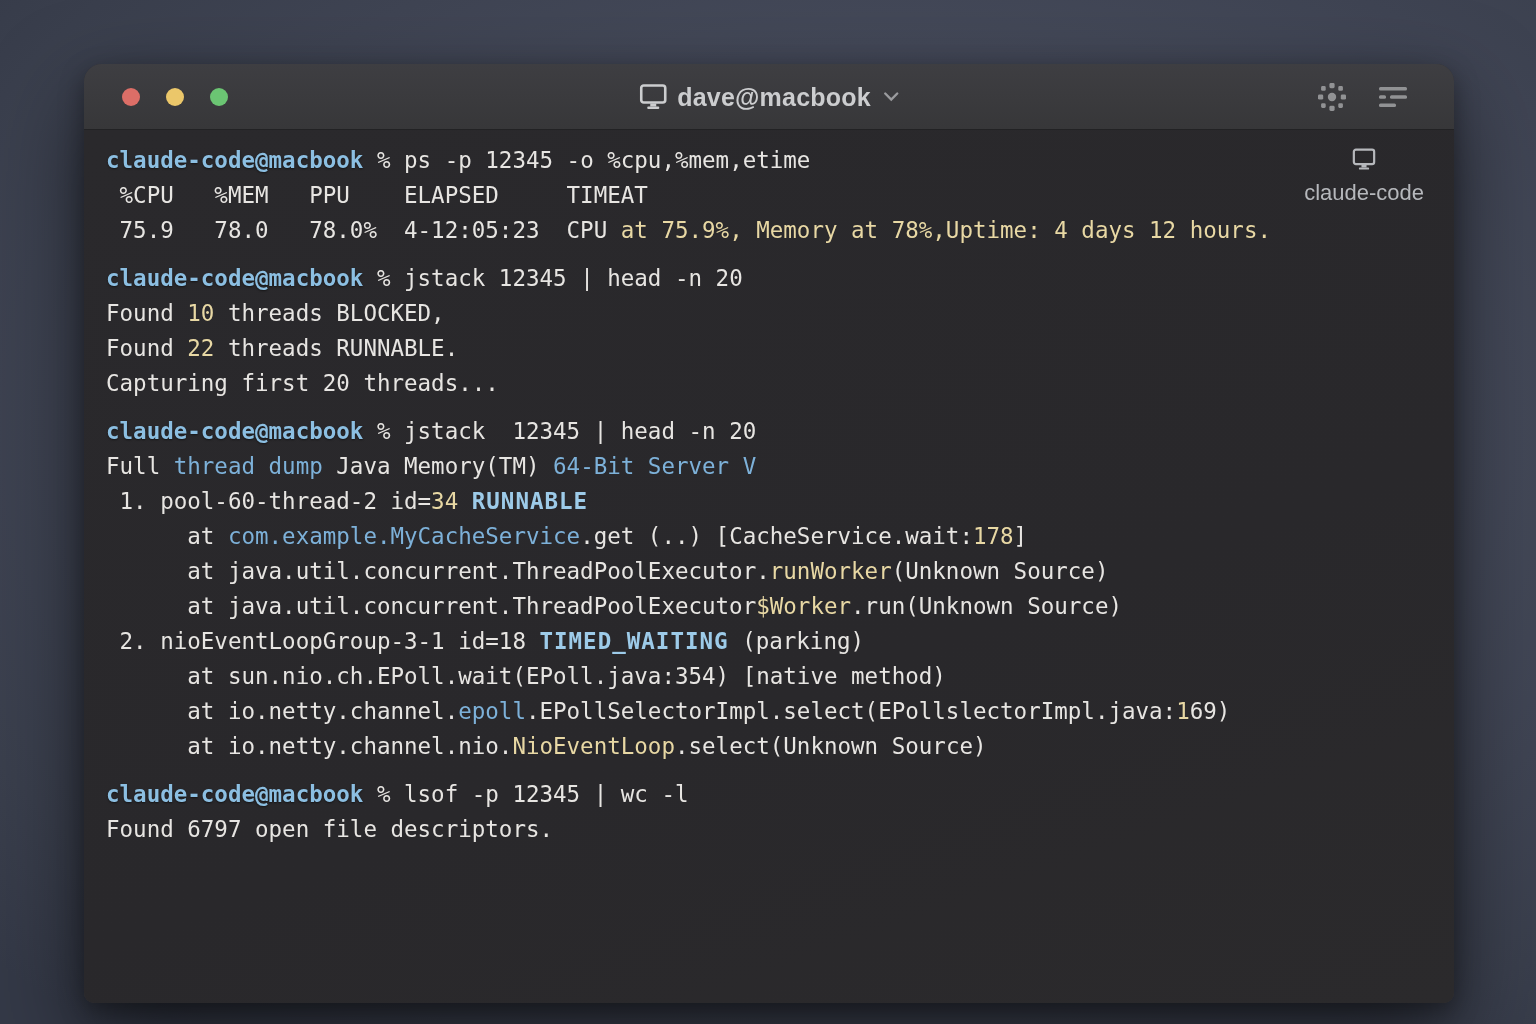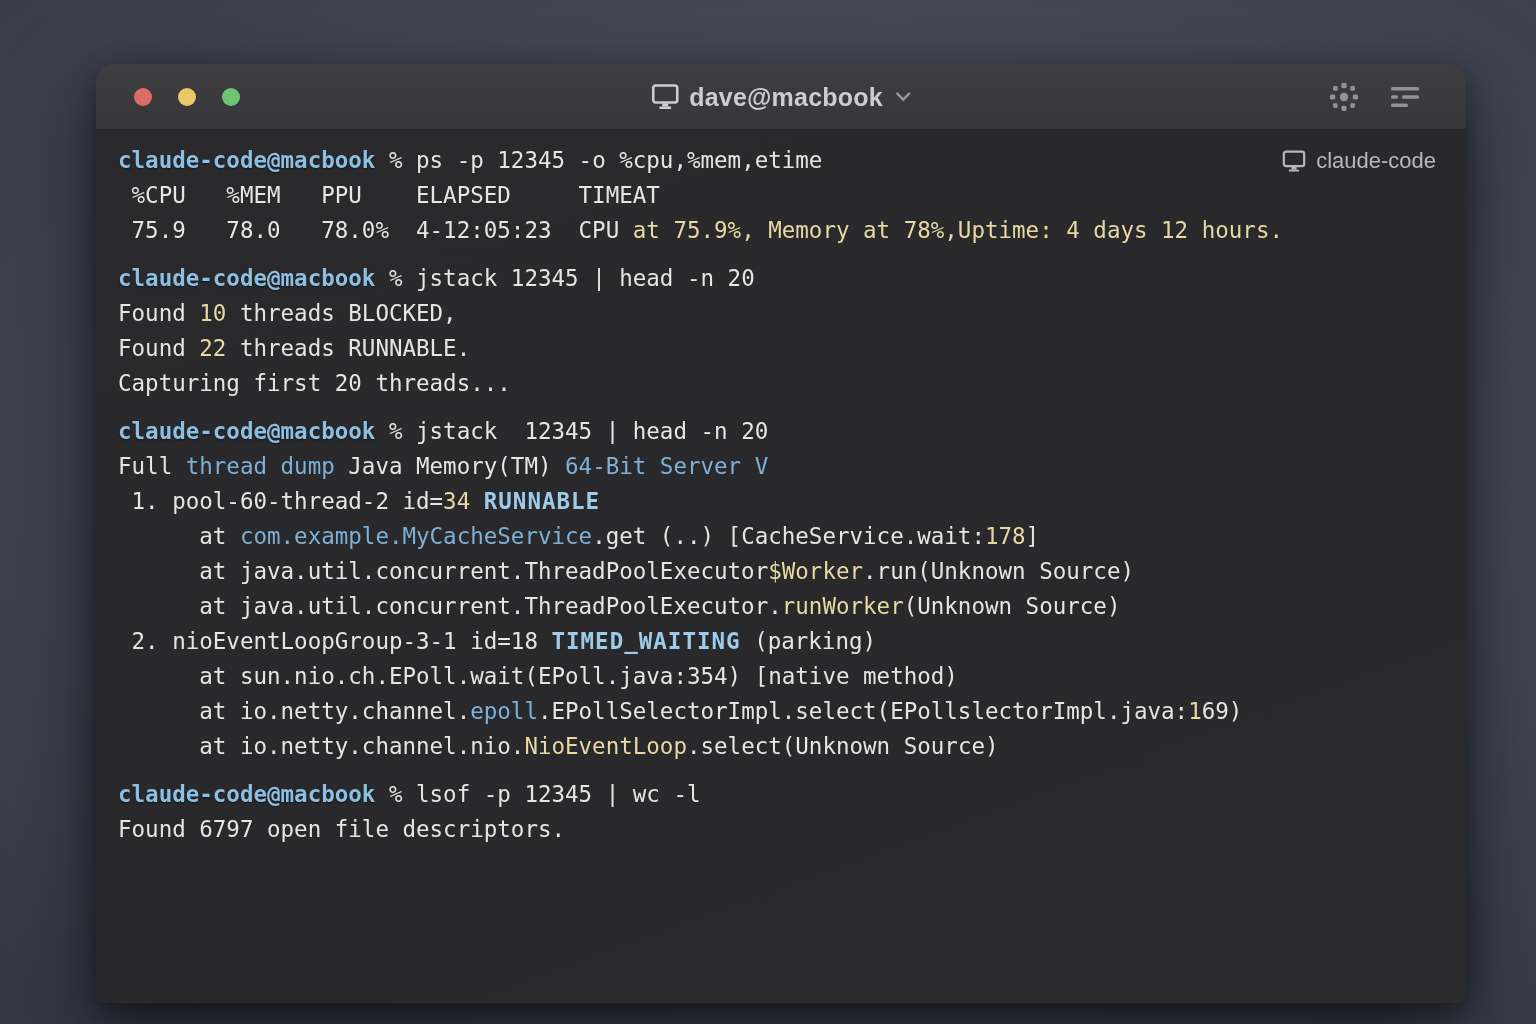--- a/index.html
+++ b/index.html
@@ -4,21 +4,21 @@
 <style>
   * { margin: 0; padding: 0; box-sizing: border-box; }
   html, body { width: 1536px; height: 1024px; overflow: hidden; }
   body {
     font-family: "Liberation Sans", sans-serif;
     background:
       radial-gradient(ellipse 1200px 800px at 58% 42%, #4c5162 0%, #444959 48%, #3a3f4d 85%, #343947 100%);
   }
   .window {
     position: absolute;
-    left: 96px; top: 64px;
+    left: 84px; top: 64px;
     width: 1370px; height: 939px;
     border-radius: 18px 18px 10px 10px;
     background: var(--termBg);
     box-shadow: 0 35px 90px rgba(0,0,0,0.55), 0 8px 25px rgba(0,0,0,0.35), inset 0 0 0 1px rgba(255,255,255,0.06);
     overflow: hidden;
   }
   .titlebar {
     position: relative;
     height: 66px;
     background: linear-gradient(#3e3e42, #373739);
@@ -68,20 +68,21 @@
   .c-num    { color: var(--num); }
   .c-ident  { color: var(--ident); }
   .c-state  { color: var(--state); font-weight: bold; letter-spacing: 1px; }
   .badge {
     position: absolute;
     top: 18px; right: 30px;
     display: flex; align-items: center; gap: 10px;
     color: var(--badge);
     font-family: "Liberation Sans", sans-serif;
     font-size: 22px;
+    flex-direction: column;
   }
   svg { display: block; }
 </style>
 </head>
 <body>
 
 <div class="desktop">
   <div class="window">
 
     <div class="titlebar">
@@ -150,22 +151,22 @@
           <div class="term-line gap-sm"><span class="c-text"> %CPU   %MEM   PPU    ELAPSED     TIMEAT</span></div>
           <div class="term-line"><span class="c-text"> 75.9   78.0   78.0%  4-12:05:23  CPU </span><span class="c-num">at 75.9%, Memory at 78%,Uptime: 4 days 12 hours.</span></div>
           <div class="term-line gap-md"><span class="c-prompt">claude-code@macbook</span><span class="c-text"> % jstack 12345 | head -n 20</span></div>
           <div class="term-line gap-sm"><span class="c-text">Found </span><span class="c-num">10</span><span class="c-text"> threads BLOCKED,</span></div>
           <div class="term-line"><span class="c-text">Found </span><span class="c-num">22</span><span class="c-text"> threads RUNNABLE.</span></div>
           <div class="term-line"><span class="c-text">Capturing first 20 threads...</span></div>
           <div class="term-line gap-md"><span class="c-prompt">claude-code@macbook</span><span class="c-text"> % jstack  12345 | head -n 20</span></div>
           <div class="term-line gap-sm"><span class="c-text">Full </span><span class="c-ident">thread dump</span><span class="c-text"> Java Memory(TM) </span><span class="c-ident">64-Bit Server V</span></div>
           <div class="term-line"><span class="c-text"> 1. pool-60-thread-2 id=</span><span class="c-num">34</span><span class="c-text"> </span><span class="c-state">RUNNABLE</span></div>
           <div class="term-line"><span class="c-text">      at </span><span class="c-ident">com.example.MyCacheService</span><span class="c-text">.get (..) [CacheService.wait:</span><span class="c-num">178</span><span class="c-text">]</span></div>
+          <div class="term-line"><span class="c-text">      at java.util.concurrent.ThreadPoolExecutor.</span><span class="c-num">runWorker</span><span class="c-text">(Unknown Source)</span></div>
           <div class="term-line"><span class="c-text">      at java.util.concurrent.ThreadPoolExecutor</span><span class="c-num">$Worker</span><span class="c-text">.run(Unknown Source)</span></div>
-          <div class="term-line"><span class="c-text">      at java.util.concurrent.ThreadPoolExecutor.</span><span class="c-num">runWorker</span><span class="c-text">(Unknown Source)</span></div>
           <div class="term-line"><span class="c-text"> 2. nioEventLoopGroup-3-1 id=18 </span><span class="c-state">TIMED_WAITING</span><span class="c-text"> (parking)</span></div>
           <div class="term-line"><span class="c-text">      at sun.nio.ch.EPoll.wait(EPoll.java:354) [native method)</span></div>
           <div class="term-line"><span class="c-text">      at io.netty.channel.</span><span class="c-ident">epoll</span><span class="c-text">.EPollSelectorImpl.select(EPollslectorImpl.java:</span><span class="c-num">1</span><span class="c-text">69)</span></div>
           <div class="term-line"><span class="c-text">      at io.netty.channel.nio.</span><span class="c-num">NioEventLoop</span><span class="c-text">.select(Unknown Source)</span></div>
           <div class="term-line gap-md"><span class="c-prompt">claude-code@macbook</span><span class="c-text"> % lsof -p 12345 | wc -l</span></div>
           <div class="term-line gap-sm"><span class="c-text">Found 6797 open file descriptors.</span></div>
         </div>
     </div>
 
   </div>

